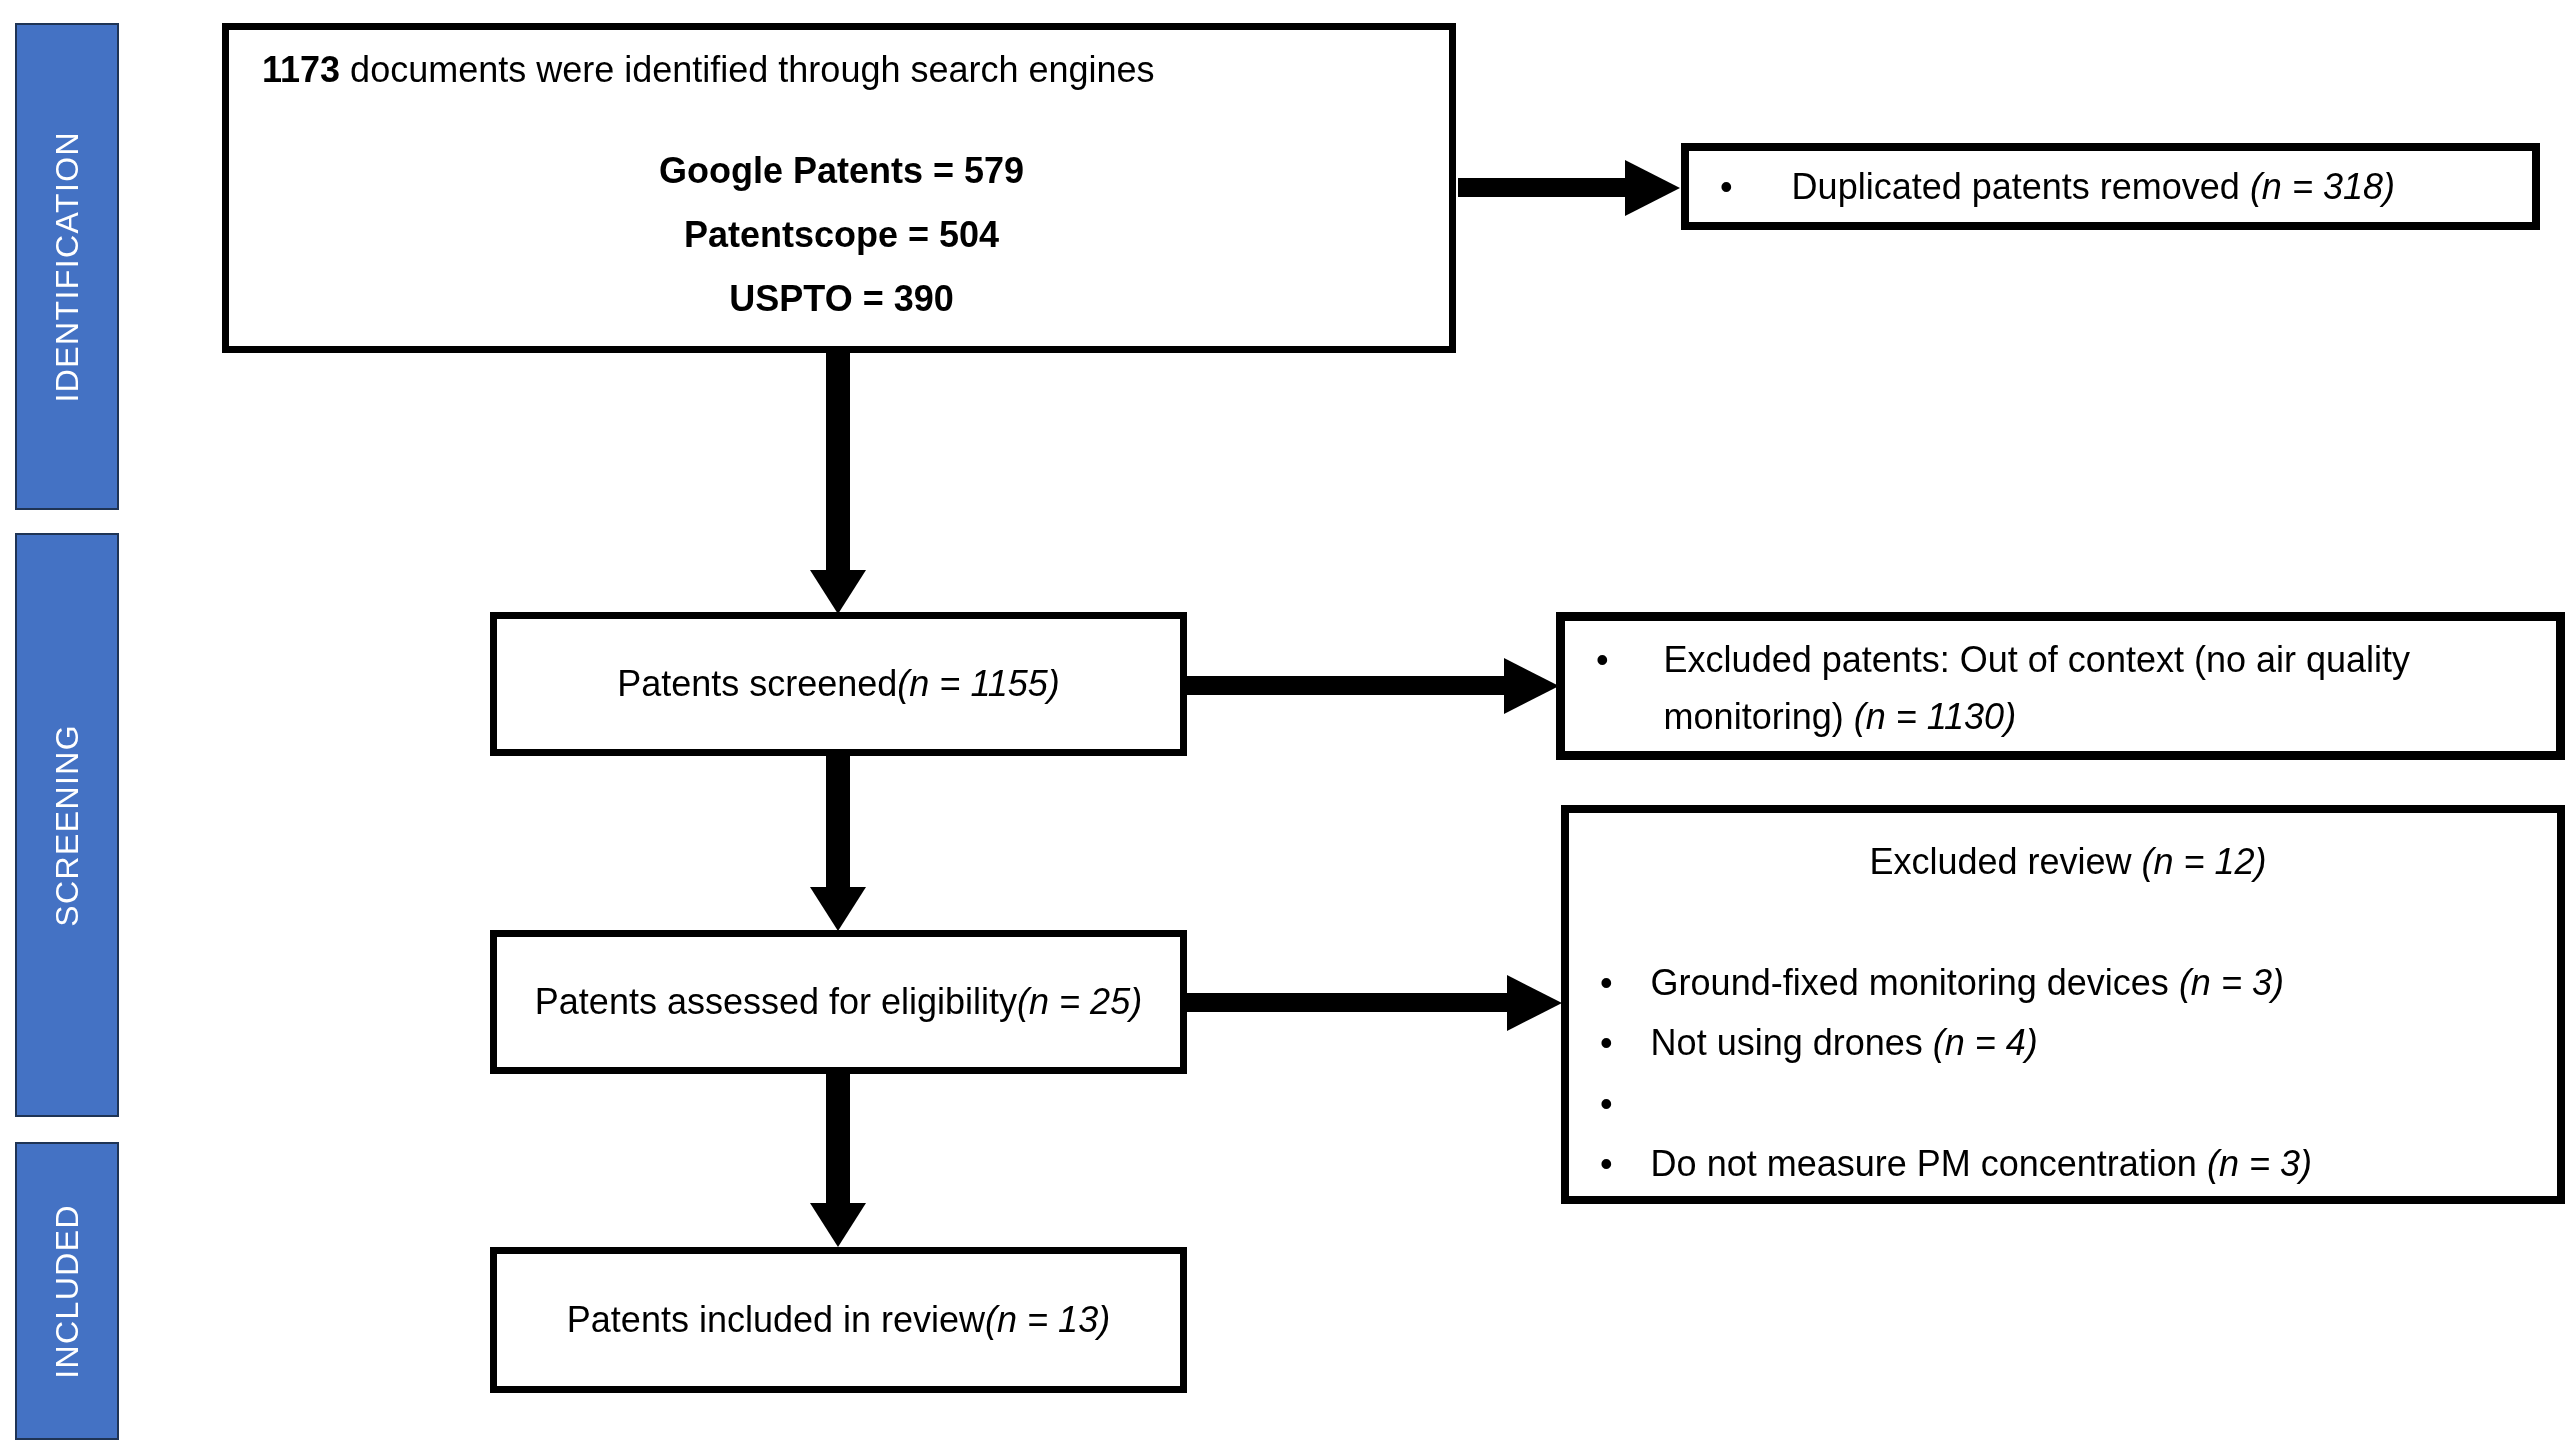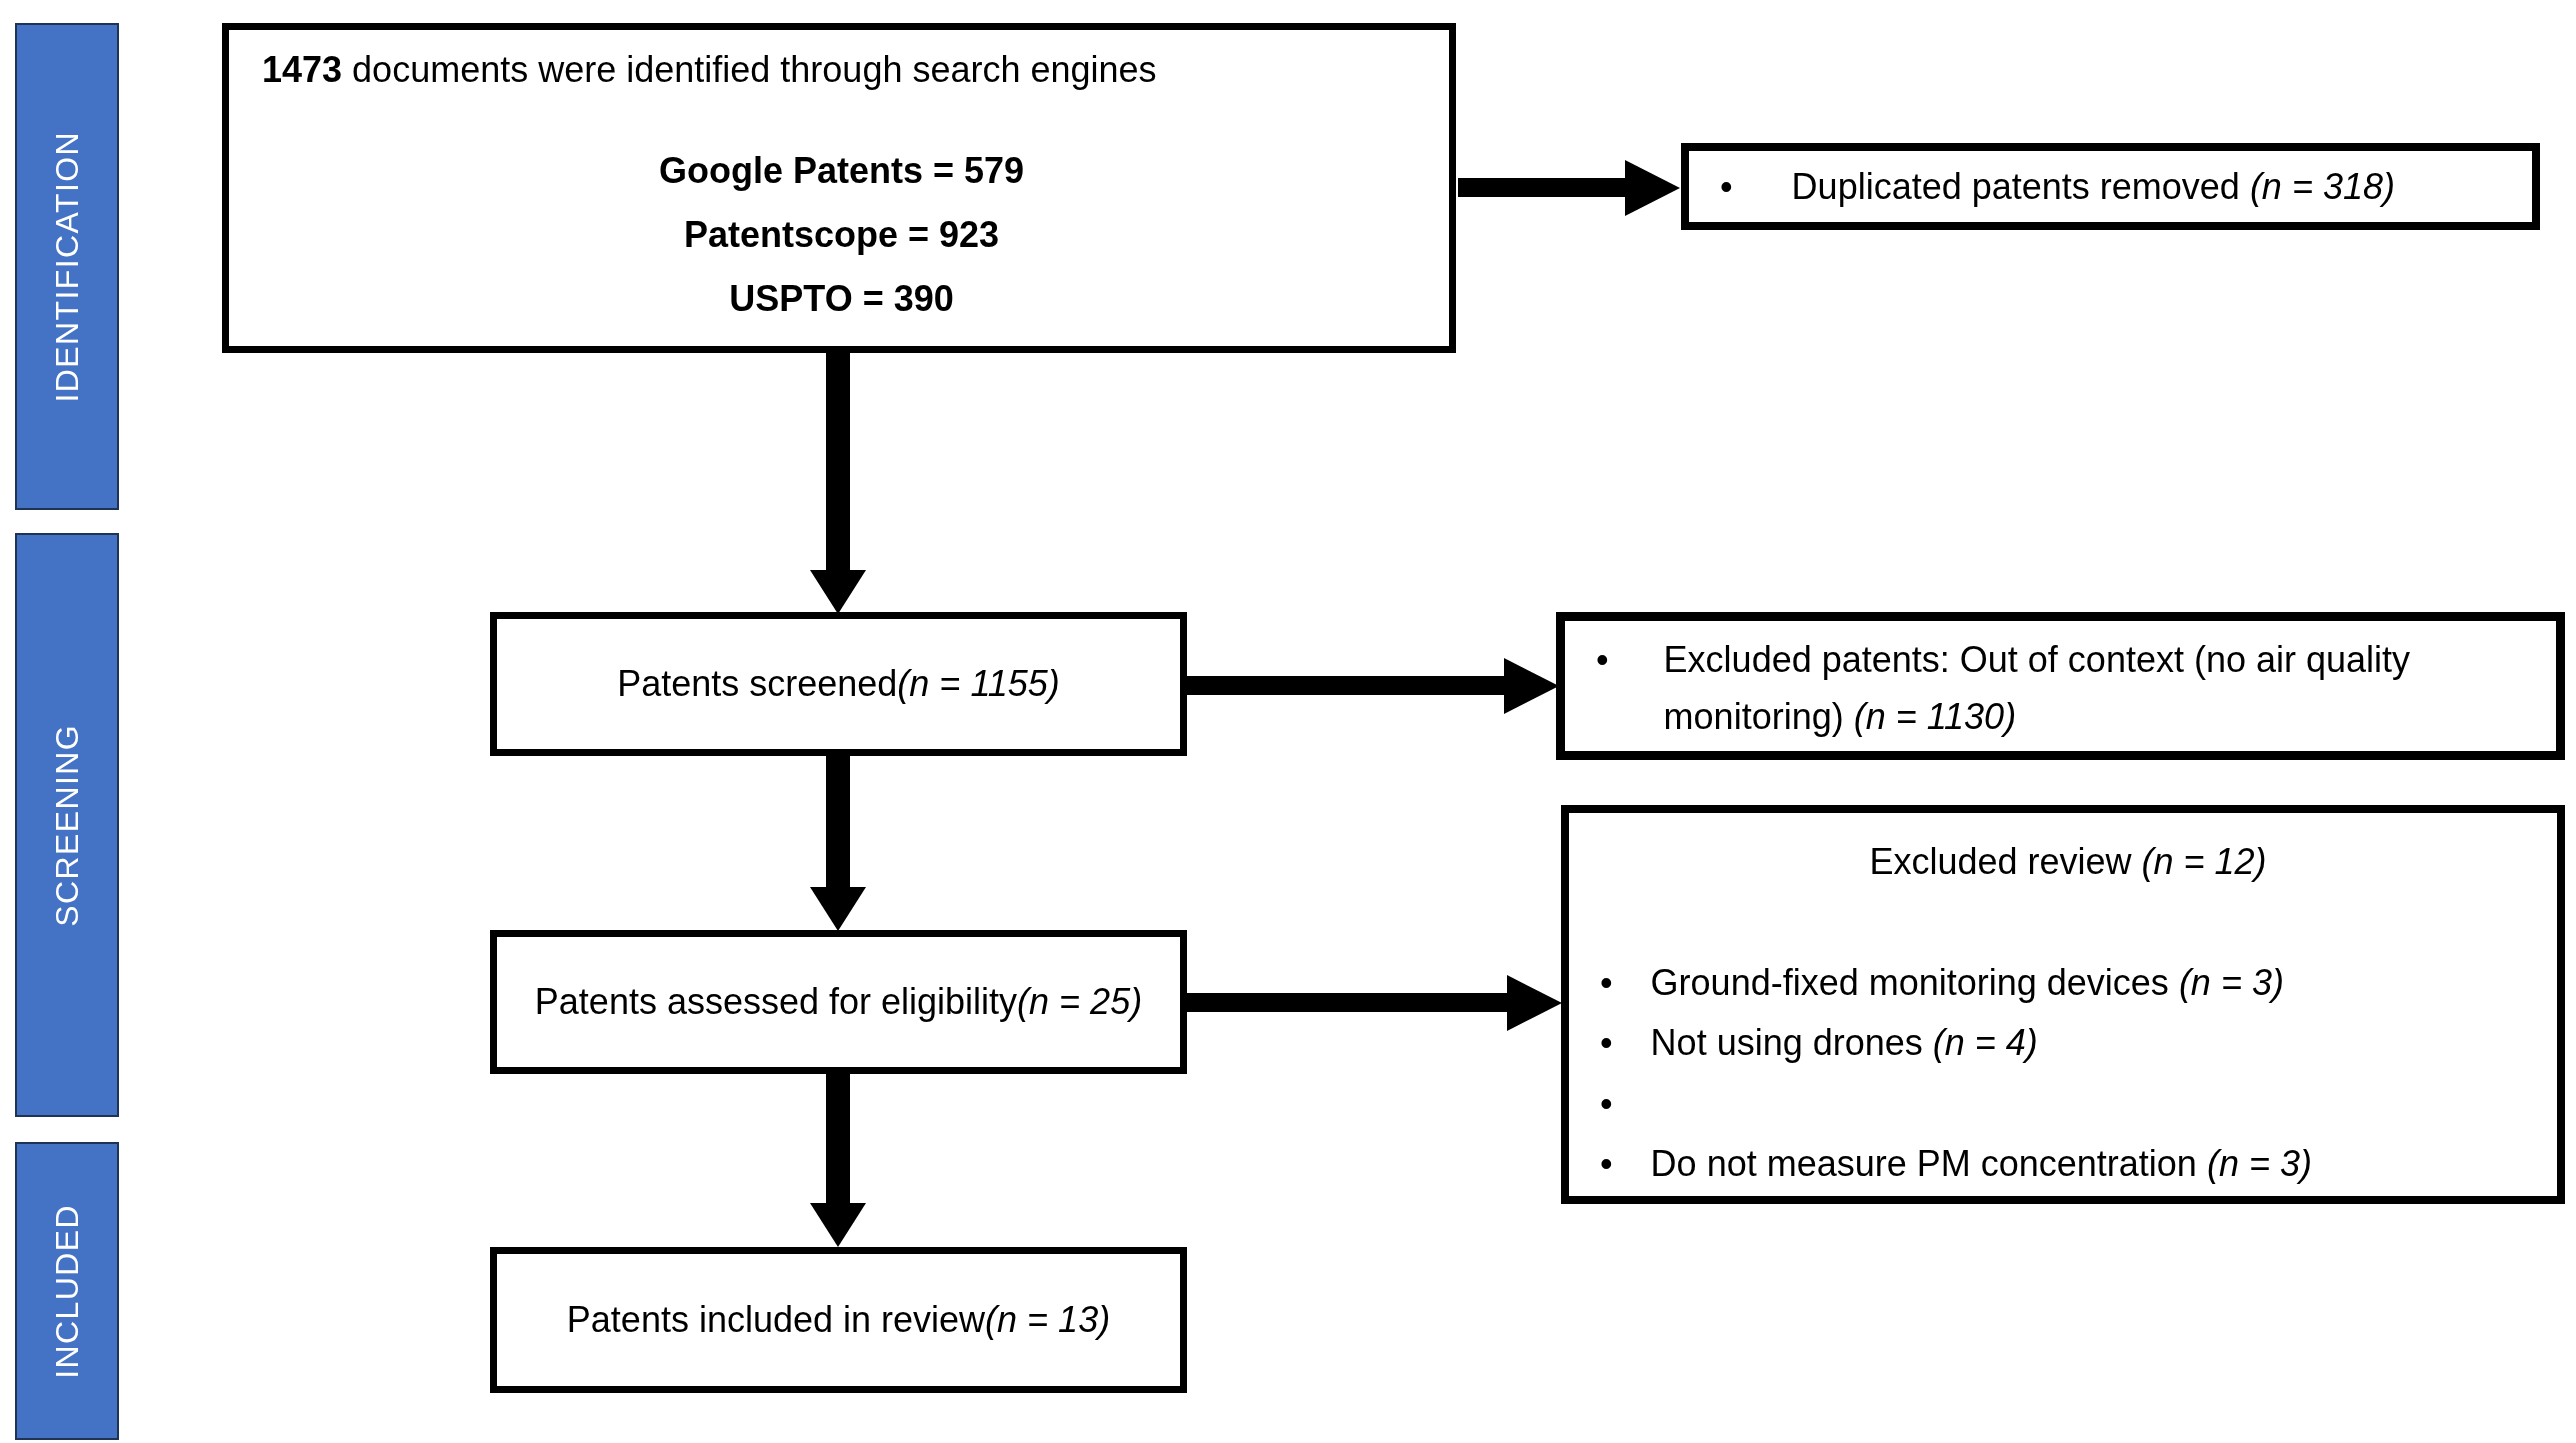--- a/index.html
+++ b/index.html
@@ -103,25 +103,25 @@
   </div>
   <div class="stage-bar" id="bar-screening" style="background: rgb(68, 114, 196);">
     <span class="stage-label">SCREENING</span>
   </div>
   <div class="stage-bar" id="bar-included" style="background: rgb(68, 114, 196);">
     <span class="stage-label">INCLUDED</span>
   </div>
 
   <div class="fbox" id="box-identified">
     <div>
-      <span class="b">1473</span><span> documents were identified through search engines</span>
+      <span class="b">1173</span><span> documents were identified through search engines</span>
     </div>
     <div class="sources">
       <div>Google Patents = 579</div>
-      <div>Patentscope = 923</div>
+      <div>Patentscope = 504</div>
       <div>USPTO = 390</div>
     </div>
   </div>
 
   <div class="fbox" id="box-duplicates">
     <span class="bullet-marker">•</span>
     <span>
       <span>Duplicated patents removed </span><span class="n">(n = 318)</span>
     </span>
   </div>

